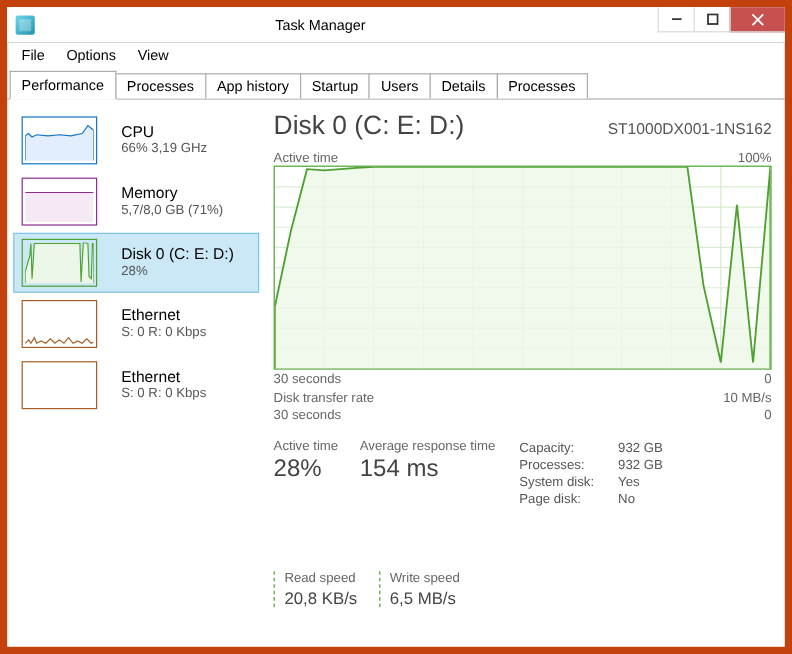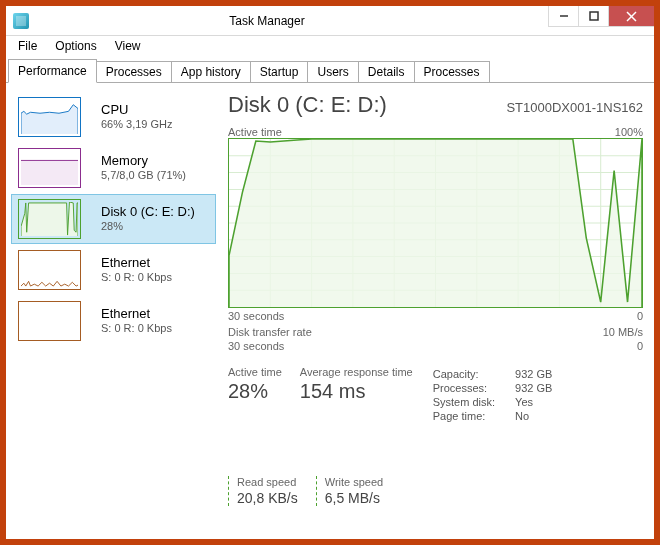--- a/index.html
+++ b/index.html
@@ -215,21 +215,21 @@
               </tr>
           <tr>
                 <td>Processes:</td>  
                 <td>932 GB</td>
               </tr>
           <tr>
                 <td>System disk:</td>
                 <td>Yes</td>
               </tr>
           <tr>
-                <td>Page time:</td>  
+                <td>Page disk:</td>  
                 <td>No</td>
               </tr>
         </tbody>
           </table>
       </div>
 
       <div class="bar-stats">
         <div class="bar-stat">
           <div class="stat-label">Read speed</div>
           <div class="stat-mid">20,8 KB/s</div>

